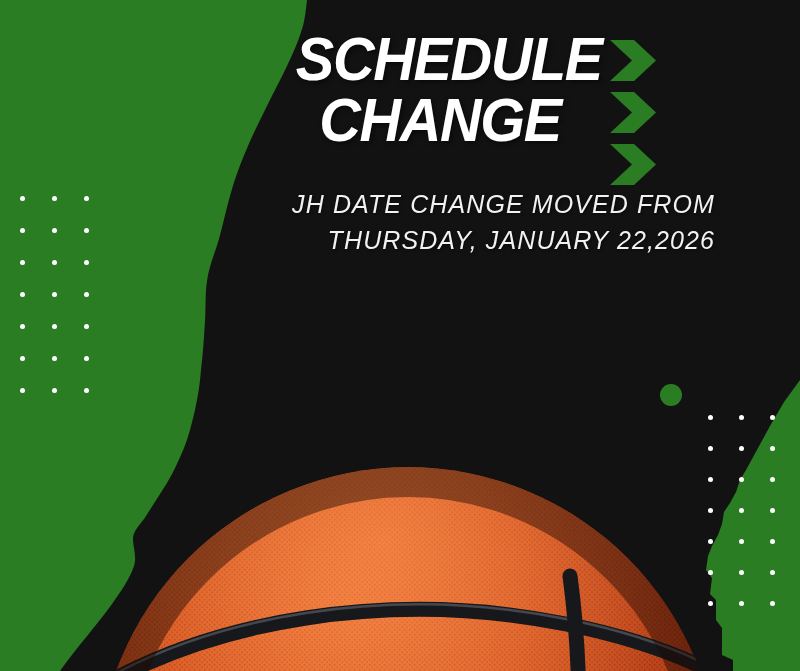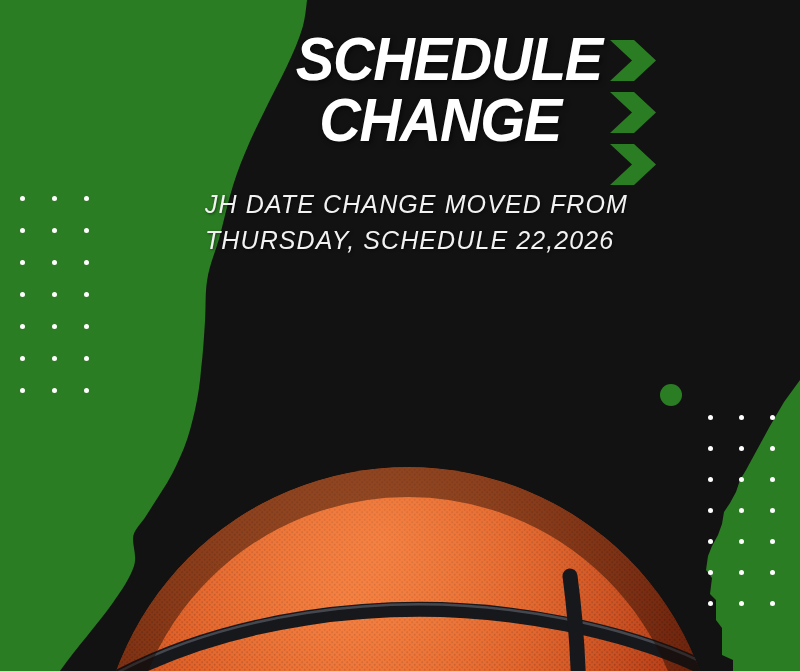--- a/index.html
+++ b/index.html
@@ -113,21 +113,21 @@
     display: block;
     margin-bottom: 7px;
   }
 
   
   #body-text {
     position: absolute;
     left: 205px;
     top: 186px;
     width: 510px;
-    text-align: left;
+    text-align: right;
     z-index: 6;
   }
   #body-text .bt-line {
     display: block;
     font-family: "Liberation Sans", sans-serif;
     font-style: italic;
     font-weight: normal;
     font-size: 25px;
     line-height: 1.44;
     letter-spacing: 1.1px;
@@ -422,16 +422,16 @@
     </span>
   </div>
 
   <div id="headline">
     <span class="hl-line">SCHEDULE</span>
     <span class="hl-line">CHANGE</span>
   </div>
 
   <div id="body-text">
     <span class="bt-line">JH DATE CHANGE MOVED FROM</span>
-    <span class="bt-line">THURSDAY, SCHEDULE 22,2026</span>
+    <span class="bt-line">THURSDAY, JANUARY 22,2026</span>
   </div>
 
 </div>
 
 </body></html>

